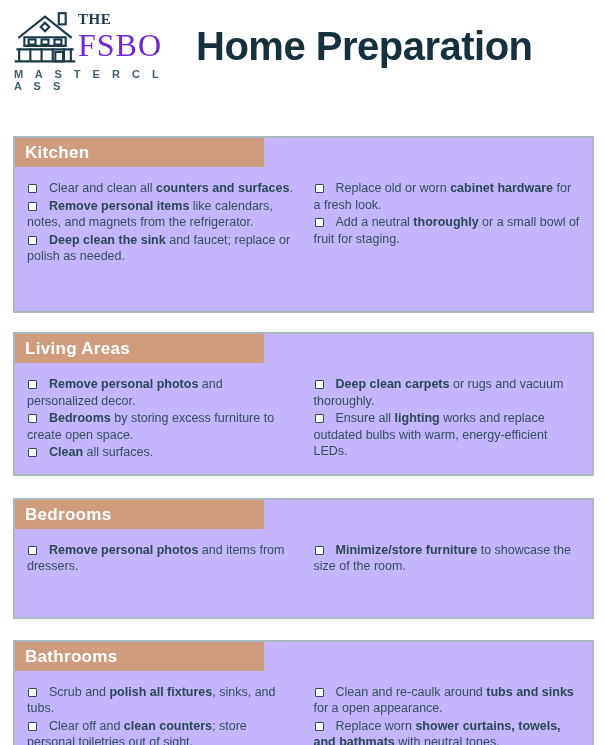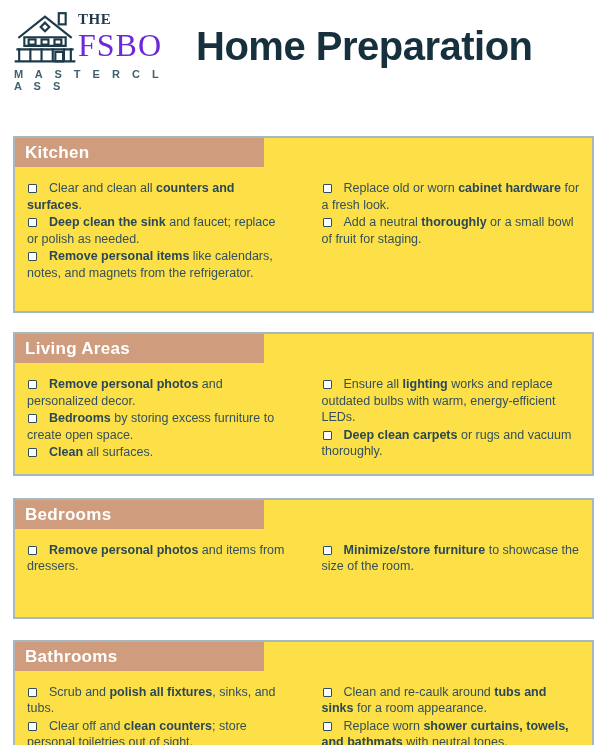--- a/index.html
+++ b/index.html
@@ -40,36 +40,36 @@
     font-size:40px; font-weight:700; color:#16313d;
     letter-spacing:-0.5px;
     margin:16px 0 0 14px;
     white-space:nowrap;
   }
 
   
   .section-box {
     border:2px solid #a9b8be;
     margin:0 13px 19px 13px;
-    background:#fde047;
+    background:#c4b5fd;
   }
   .s0 { min-height:177px; }
   .s1 { min-height:130px; margin-bottom:22px; }
   .s2 { min-height:121px; margin-bottom:21px; }
   .s3 { min-height:120px; }
   .section-bar {
     width:249px; height:29px;
     background:#cf9d7d;
   }
   .section-bar h2 {
     font-size:17px; font-weight:700; color:#ffffff;
     line-height:29px; padding-left:10px; letter-spacing:0.3px;
   }
   .cols {
-    display:grid; grid-template-columns:1fr 1fr; column-gap:36px;
+    display:grid; grid-template-columns:1fr 1fr; column-gap:20px;
     padding:13px 12px 12px 12px;
   }
   .item {
     font-size:12.5px; line-height:16.5px; color:#33505d;
     margin-bottom:1px;
   }
   .item b { font-weight:700; color:#2b4855; }
   .cb {
     display:inline-block; width:9px; height:9px;
     border:1.5px solid #2e4d5a; border-radius:1px;
@@ -112,42 +112,42 @@
   </div>
 
   <main id="sections">
       <section class="section-box s0">
         <div class="section-bar">
           <h2>Kitchen</h2>
         </div>
         <div class="cols">
           <div class="col">
             <p class="item"><span class="cb"></span><span>Clear and clean all </span><b>counters and surfaces</b><span>.</span></p>
+            <p class="item"><span class="cb"></span><b>Remove personal items</b><span> like calendars, notes, and magnets from the refrigerator.</span></p>
             <p class="item"><span class="cb"></span><b>Deep clean the sink</b><span> and faucet; replace or polish as needed.</span></p>
-            <p class="item"><span class="cb"></span><b>Remove personal items</b><span> like calendars, notes, and magnets from the refrigerator.</span></p>
           </div>
           <div class="col">
             <p class="item"><span class="cb"></span><span>Replace old or worn </span><b>cabinet hardware</b><span> for a fresh look.</span></p>
             <p class="item"><span class="cb"></span><span>Add a neutral </span><b>thoroughly</b><span> or a small bowl of fruit for staging.</span></p>
           </div>
         </div>
       </section>
       <section class="section-box s1">
         <div class="section-bar">
           <h2>Living Areas</h2>
         </div>
         <div class="cols">
           <div class="col">
             <p class="item"><span class="cb"></span><b>Remove personal photos</b><span> and personalized decor.</span></p>
             <p class="item"><span class="cb"></span><b>Bedrooms</b><span> by storing excess furniture to create open space.</span></p>
             <p class="item"><span class="cb"></span><b>Clean</b><span> all surfaces.</span></p>
           </div>
           <div class="col">
+            <p class="item"><span class="cb"></span><b>Deep clean carpets</b><span> or rugs and vacuum thoroughly.</span></p>
             <p class="item"><span class="cb"></span><span>Ensure all </span><b>lighting</b><span> works and replace outdated bulbs with warm, energy-efficient LEDs.</span></p>
-            <p class="item"><span class="cb"></span><b>Deep clean carpets</b><span> or rugs and vacuum thoroughly.</span></p>
           </div>
         </div>
       </section>
       <section class="section-box s2">
         <div class="section-bar">
           <h2>Bedrooms</h2>
         </div>
         <div class="cols">
           <div class="col">
             <p class="item"><span class="cb"></span><b>Remove personal photos</b><span> and items from dressers.</span></p>
@@ -160,20 +160,20 @@
       <section class="section-box s3">
         <div class="section-bar">
           <h2>Bathrooms</h2>
         </div>
         <div class="cols">
           <div class="col">
             <p class="item"><span class="cb"></span><span>Scrub and </span><b>polish all fixtures</b><span>, sinks, and tubs.</span></p>
             <p class="item"><span class="cb"></span><span>Clear off and </span><b>clean counters</b><span>; store personal toiletries out of sight.</span></p>
           </div>
           <div class="col">
-            <p class="item"><span class="cb"></span><span>Clean and re-caulk around </span><b>tubs and sinks</b><span> for a room appearance.</span></p>
+            <p class="item"><span class="cb"></span><span>Clean and re-caulk around </span><b>tubs and sinks</b><span> for a open appearance.</span></p>
             <p class="item"><span class="cb"></span><span>Replace worn </span><b>shower curtains, towels, and bathmats</b><span> with neutral tones.</span></p>
           </div>
         </div>
       </section>
     </main>
 
 </div>
 
 </body></html>

